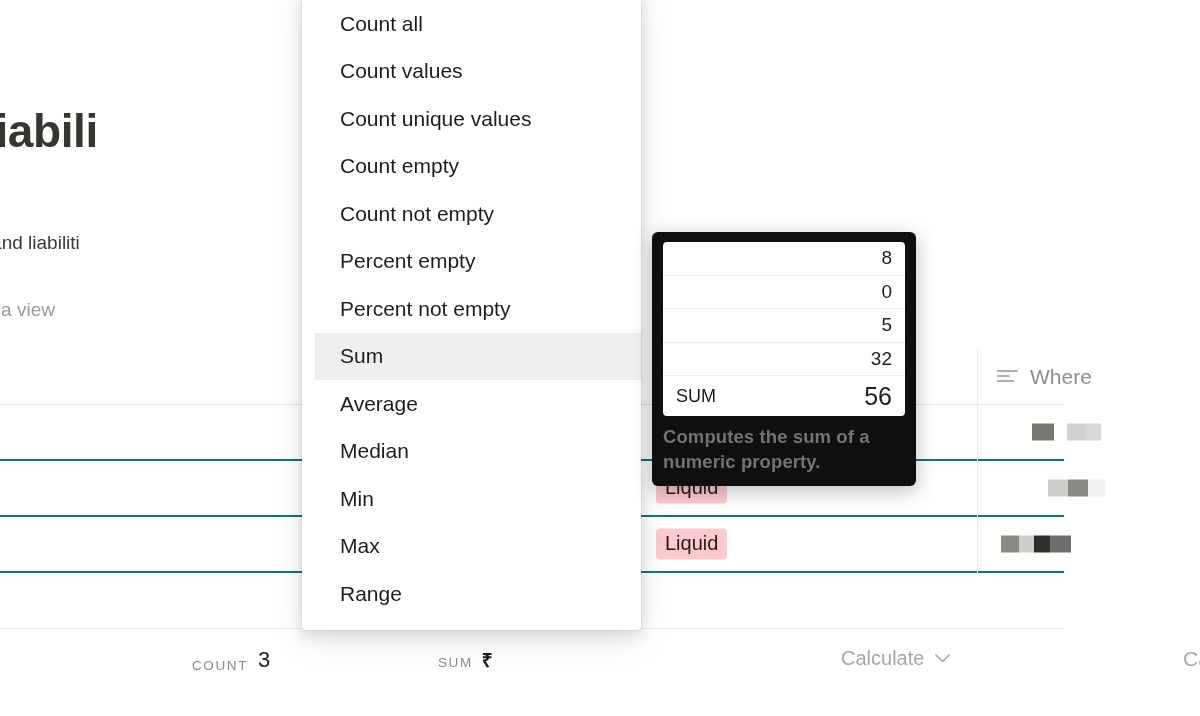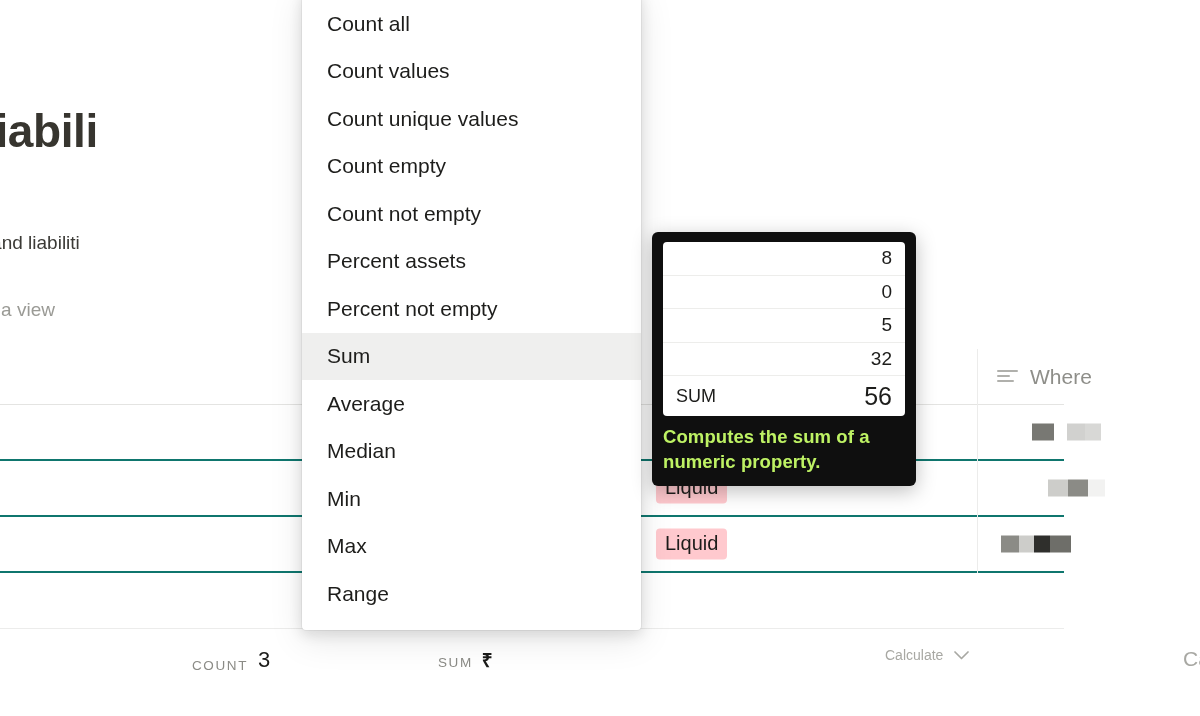--- a/index.html
+++ b/index.html
@@ -64,35 +64,34 @@
   .redact span { display: block; height: 100%; }
 
   
   .footer { position: absolute; left: 0; top: 631px; width: 1200px; height: 85px; background: #fff; }
   .foot-item { position: absolute; top: 16px; display: flex; align-items: baseline; }
   .foot-cap { font-size: 13.5px; letter-spacing: 1.6px; color: #8b8b86; text-transform: uppercase; }
   .foot-val { font-size: 22px; color: #1b1b19; margin-left: 10px; }
   .rupee { font-size: 19px; color: #1b1b19; margin-left: 9px; font-weight: 600; }
   .calc {
     position: absolute; top: 16px; left: 841px;
-    font-size: 14px; color: #a8a8a3; display: flex; align-items: center; gap: 11px;
+    font-size: 20px; color: #a8a8a3; display: flex; align-items: center; gap: 11px;
     white-space: nowrap;
-    margin-left: 44px;
   }
   .calc-partial { position: absolute; top: 16px; left: 1183px; font-size: 21px; color: #a8a8a3; white-space: nowrap; }
 
   
   .menu {
     position: absolute; left: 302px; top: -10px; width: 339px; height: 640px;
     background: #ffffff;
     border-radius: 4px;
     box-shadow: 0 0 0 1px rgba(15,15,15,0.05), 0 4px 14px rgba(15,15,15,0.12), 0 10px 34px rgba(15,15,15,0.10);
     overflow: hidden;
   }
-  .menu-list { position: absolute; left: 0; top: 10px; width: 100%; }
+  .menu-list { position: absolute; left: 0; top: 10px; width: 100%; padding-left: 13px; }
   .menu-item {
     height: 47.5px; display: flex; align-items: center;
     padding-left: 25px; font-size: 21px; color: #1d1d1b;
     white-space: nowrap; cursor: pointer;
   }
   .menu-item.selected { background: #efefee; }
 
   
   .tooltip {
     position: absolute; left: 652px; top: 232px; width: 264px;
@@ -104,21 +103,21 @@
   .tt-row {
     height: 33.5px; display: flex; align-items: center; justify-content: space-between;
     padding: 0 13px; border-bottom: 1px solid #ededeb;
     font-size: 19px; color: #1d1d1b;
   }
   .tt-row:last-child { border-bottom: none; }
   .tt-row.sum { height: 40px; }
   .tt-row .tt-lbl { font-size: 18px; color: #1d1d1b; }
   .tt-row.sum .tt-val { font-size: 25px; margin-left: 36px; }
   .tt-desc {
-    margin-top: 9px; color: #bef264; font-size: 18.5px; font-weight: 700;
+    margin-top: 9px; color: #737373; font-size: 18.5px; font-weight: 700;
     line-height: 1.33; letter-spacing: 0.1px;
   }
 </style>
 </head>
 <body>
 
 <div id="stage">
 
   <div class="page-title">ts &amp; Liabili</div>
   <div class="page-desc">urrent assets and liabiliti</div>
@@ -199,21 +198,21 @@
     <div class="calc-partial">Ca</div>
   </div>
 
   <div class="menu">
     <div class="menu-list" id="menu-list">
         <div class="menu-item">Count all</div>
         <div class="menu-item">Count values</div>
         <div class="menu-item">Count unique values</div>
         <div class="menu-item">Count empty</div>
         <div class="menu-item">Count not empty</div>
-        <div class="menu-item">Percent assets</div>
+        <div class="menu-item">Percent empty</div>
         <div class="menu-item">Percent not empty</div>
         <div class="menu-item selected">Sum</div>
         <div class="menu-item">Average</div>
         <div class="menu-item">Median</div>
         <div class="menu-item">Min</div>
         <div class="menu-item">Max</div>
         <div class="menu-item">Range</div>
       </div>
   </div>
 

